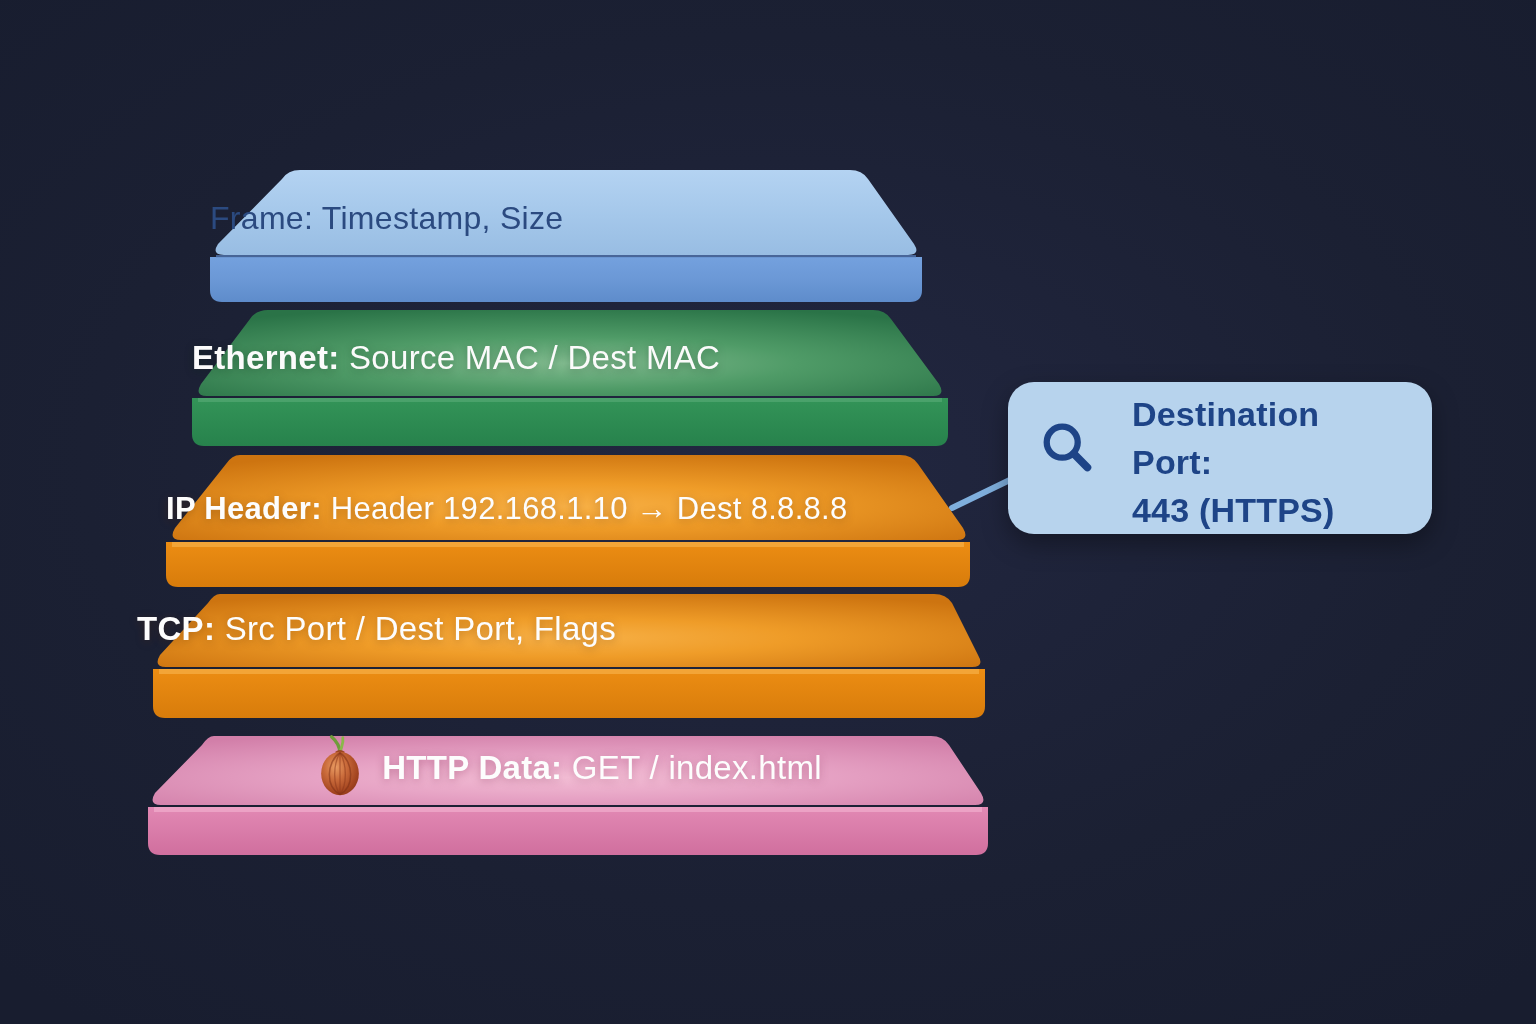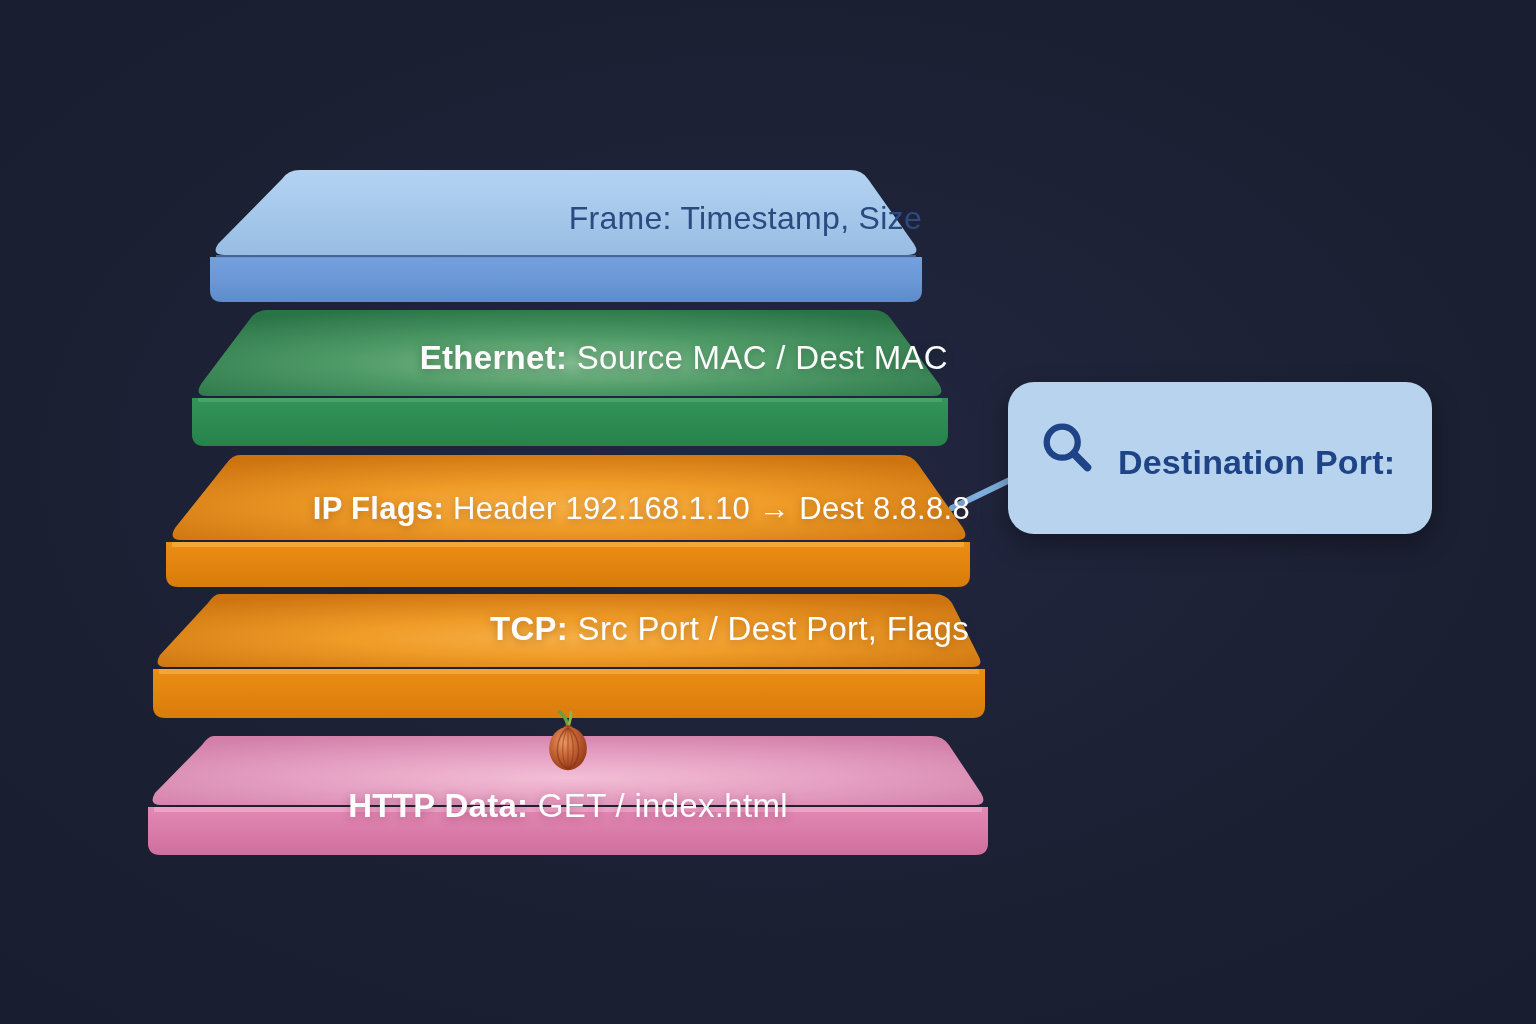--- a/index.html
+++ b/index.html
@@ -3,38 +3,38 @@
 <meta charset="utf-8">
 <style>
   html,body{margin:0;padding:0;background:#10141f;}
   .stage{
     position:relative;width:1536px;height:1024px;overflow:hidden;
     background:radial-gradient(ellipse 1100px 700px at 50% 46%, #222741 0%, #1b2033 62%, #181d2f 100%);
     font-family:"Liberation Sans","DejaVu Sans",sans-serif;
   }
   .scene{position:absolute;left:0;top:0;}
   .slab-label{
-    position:absolute;text-align:right;line-height:1.05;letter-spacing:.3px;white-space:nowrap;
+    position:absolute;text-align:left;line-height:1.05;letter-spacing:.3px;white-space:nowrap;
   }
   .slab-label .lbl{font-weight:700;}
   .slab-label .det{font-weight:400;}
   .label-frame{left:210px;top:202px;width:712px;font-size:32px;color:#2b4a80;font-weight:500;}
   .label-frame .lbl,.label-frame .det{font-weight:500;}
   .label-ethernet{left:192px;top:341px;width:756px;font-size:33px;color:#fbfbfb;text-shadow:0 2px 8px rgba(10,40,20,.35);}
   .label-ip{left:166px;top:493px;width:804px;font-size:31px;color:#fdfdfd;text-shadow:0 2px 8px rgba(90,40,0,.35);}
   .label-tcp{left:137px;top:612px;width:832px;font-size:33px;color:#fdfdfd;text-shadow:0 2px 8px rgba(90,40,0,.35);}
   .label-http{
     left:148px;top:733px;width:840px;height:70px;font-size:33px;color:#fdfdfd;
-    display:flex;align-items:center;justify-content:center;gap:16px;text-shadow:0 2px 8px rgba(120,30,70,.35);flex-direction:column;
+    display:flex;align-items:center;justify-content:center;gap:16px;text-shadow:0 2px 8px rgba(120,30,70,.35);
   }
   .onion{width:52px;height:66px;flex:0 0 auto;margin-top:-6px;}
   .callout{
     position:absolute;left:1008px;top:382px;width:424px;height:152px;
     background:#b7d3ed;border-radius:26px;display:flex;align-items:center;
-    padding:8px 24px 0 30px;box-sizing:border-box;gap:18px;
+    padding:8px 24px 0 30px;box-sizing:border-box;gap:32px;
     box-shadow:0 10px 26px rgba(0,0,0,.35);
   }
   .callout-icon{width:62px;height:62px;flex:0 0 auto;margin-top:-26px;}
   .callout-text{color:#1e4487;font-size:34px;font-weight:700;line-height:48px;letter-spacing:.2px;}
 </style>
 </head>
 <body>
 
 <div class="stage">
 
@@ -110,21 +110,21 @@
 
   <div class="slab-label label-frame">
     <span class="lbl">Frame:</span><span class="det"> Timestamp, Size</span>
   </div>
 
   <div class="slab-label label-ethernet">
     <span class="lbl">Ethernet:</span><span class="det"> Source MAC / Dest MAC</span>
   </div>
 
   <div class="slab-label label-ip">
-    <span class="lbl">IP Flags:</span><span class="det"> Header 192.168.1.10 → Dest 8.8.8.8</span>
+    <span class="lbl">IP Header:</span><span class="det"> Header 192.168.1.10 → Dest 8.8.8.8</span>
   </div>
 
   <div class="slab-label label-tcp">
     <span class="lbl">TCP:</span><span class="det"> Src Port / Dest Port, Flags</span>
   </div>
 
   <div class="slab-label label-http">
     <svg class="onion" viewBox="0 0 54 70">
       <path d="M27 23 C27 15 24 10 18 5" stroke="#6f9c3a" stroke-width="3.5" fill="none" stroke-linecap="round"></path>
       <path d="M27 23 C28 16 31 12 30 6" stroke="#8ab84a" stroke-width="3" fill="none" stroke-linecap="round"></path>
@@ -139,16 +139,17 @@
     <span><span class="lbl">HTTP Data:</span><span class="det"> GET / index.html</span></span>
   </div>
 
   <div class="callout">
     <svg class="callout-icon" viewBox="0 0 64 64">
       <circle cx="25" cy="25" r="16" stroke="#1e4487" stroke-width="6.5" fill="none"></circle>
       <path d="M37 37 L51 51" stroke="#1e4487" stroke-width="8" stroke-linecap="round"></path>
     </svg>
     <div class="callout-text">
       <div>Destination Port:</div>
+      <div>443 (HTTPS)</div>
     </div>
   </div>
 
 </div>
 
 </body></html>

